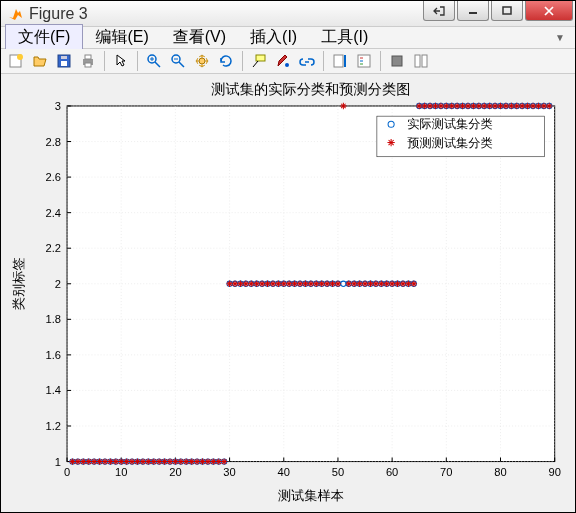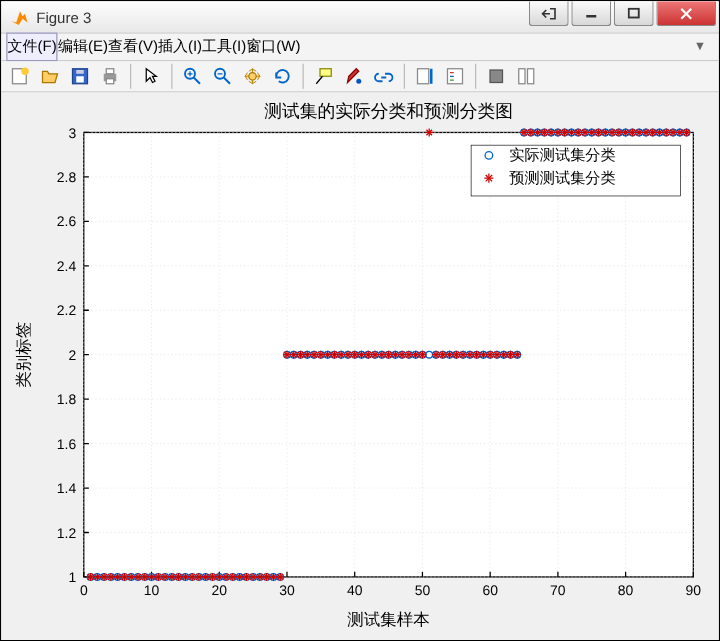--- a/index.html
+++ b/index.html
@@ -1,25 +1,25 @@
 <!DOCTYPE html>
 <html><head>
 <meta charset="utf-8">
 <style>
 * { margin: 0; padding: 0; box-sizing: border-box; }
 body { font-family: "Microsoft YaHei", Tahoma, sans-serif; font-size: 12px; background: #1a2a1a; width: 576px; height: 513px; overflow: hidden; }
 .window { width: 576px; height: 513px; background: #f0f0f0; border: 1px solid #000; display: flex; flex-direction: column; }
 .titlebar { height: 30px; background: linear-gradient(#fdfdfd,#e8e8e8); display: flex; align-items: center; border-bottom: 1px solid #ccc; }
 .titlebar .icon { width: 16px; height: 16px; margin: 0 6px; }
-.titlebar .title { flex: 1; font-size: 12px; color: #333; }
+.titlebar .title { flex: 1; font-size: 16px; color: #333; }
 .winbtns { display: flex; height: 22px; margin-right: 2px; align-self: flex-start; }
 .winbtn { width: 32px; height: 20px; margin-left: 2px; display: flex; align-items: center; justify-content: center; background: linear-gradient(#fafafa,#d8d8d8); border: 1px solid #888; border-top: none; border-radius: 0 0 3px 3px; font-size: 11px; }
 .winbtn.close { width: 48px; background: linear-gradient(#e77,#c33); color: #fff; }
 .menubar { height: 22px; background: #f4f4f4; display: flex; align-items: center; padding: 0 4px; border-bottom: 1px solid #ccc; }
-.menu-item { padding: 2px 0; font-size: 12px; cursor: default; }
+.menu-item { padding: 2px 12px; font-size: 16px; cursor: default; }
 .menu-arrow { margin-left: auto; padding: 0 6px; color: #666; font-size: 10px; }
 .toolbar { height: 28px; background: #f4f4f4; display: flex; align-items: center; padding: 0 4px; border-bottom: 1px solid #ccc; gap: 2px; }
 .toolbtn { width: 22px; height: 22px; display: flex; align-items: center; justify-content: center; border: 1px solid transparent; border-radius: 2px; }
 .sep { width: 1px; height: 20px; background: #bbb; margin: 0 3px; }
 .plot-area { flex: 1; background: #f0f0f0; position: relative; }
 svg.chart { width: 100%; height: 100%; }
 .axis-title { font-size: 13px; fill: #000; }
 .tick-label { font-size: 11px; fill: #000; }
 .chart-title { font-size: 14px; fill: #000; }
 .legend-box { fill: #fff; stroke: #000; stroke-width: 0.5; }
@@ -58,21 +58,20 @@
         </div>
     </div>
   </div>
 
   <div class="menubar">
     <div class="menu-item" style="border:1px solid #99b;background:#eef;">文件(F)</div>
     <div class="menu-item">编辑(E)</div>
     <div class="menu-item">查看(V)</div>
     <div class="menu-item">插入(I)</div>
     <div class="menu-item">工具(I)</div>
-    <div class="menu-item">窗口(W)</div>
     <div class="menu-arrow">▼</div>
   </div>
 
   <div class="toolbar">
     <div class="toolbtn">
         <svg width="16" height="16">
           <rect x="2" y="2" width="11" height="12" fill="#fff" stroke="#888"></rect>
           <circle cx="12" cy="4" r="3" fill="#fc3"></circle>
         </svg>
       </div>

